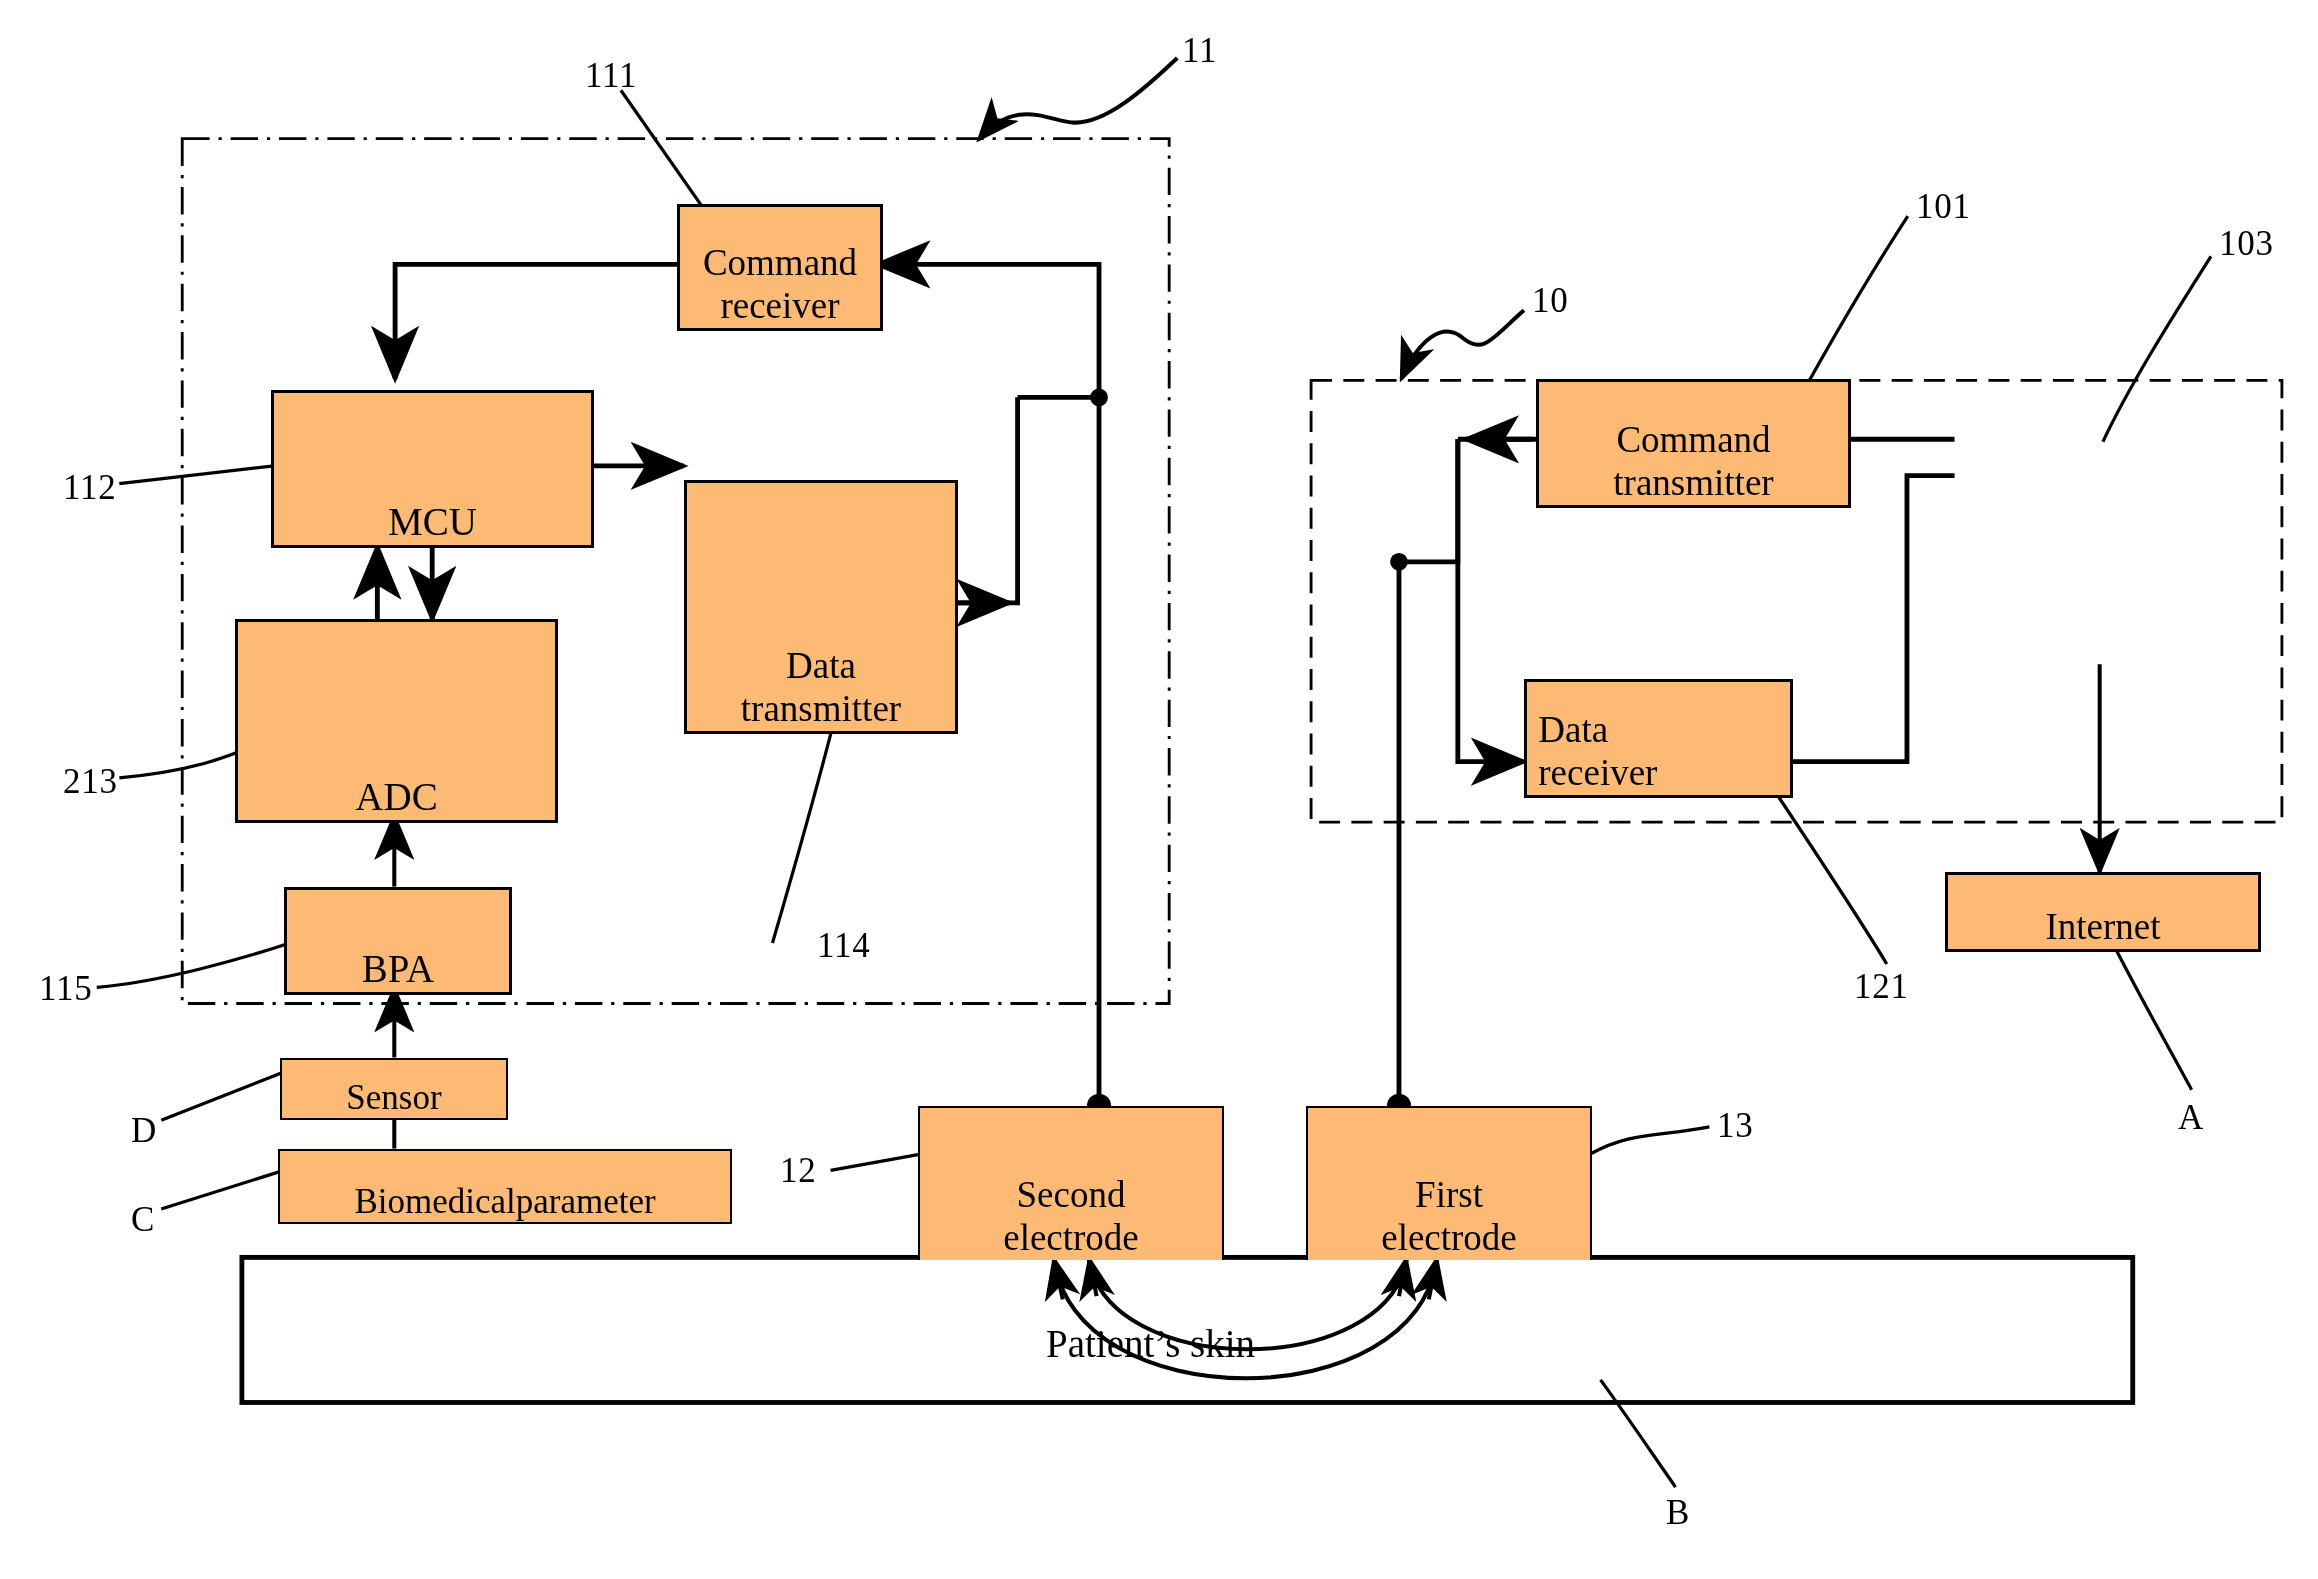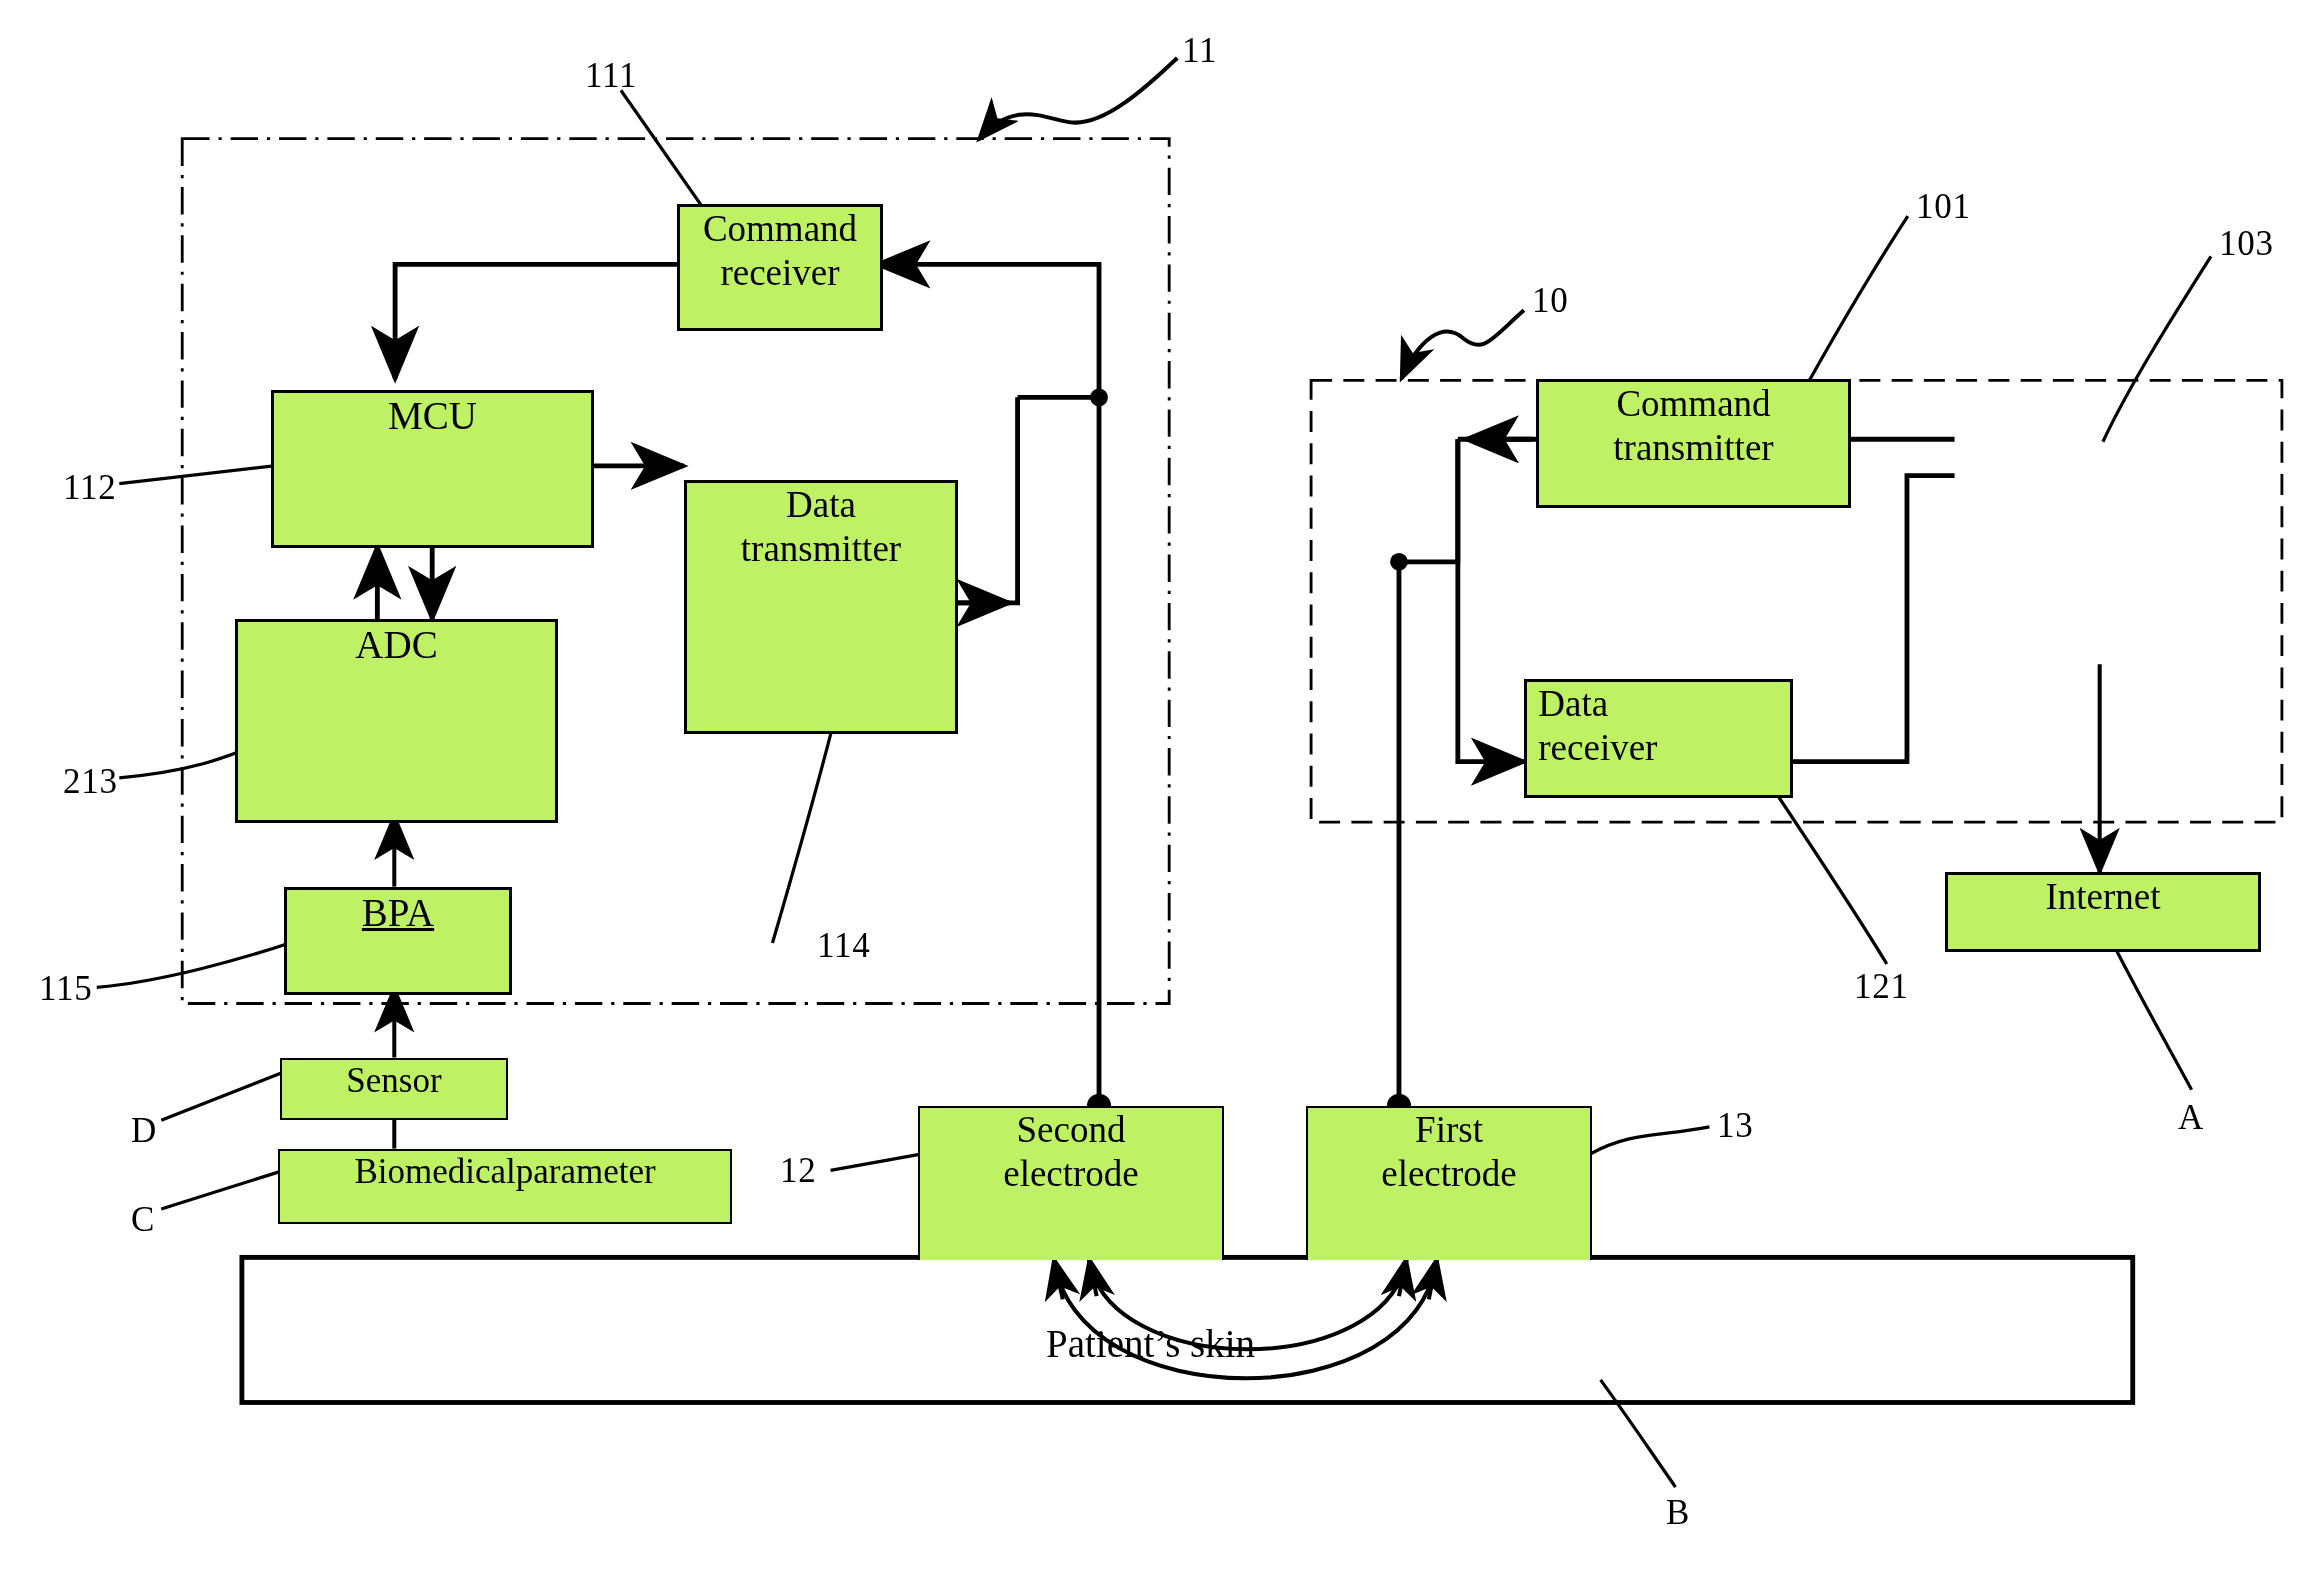--- a/index.html
+++ b/index.html
@@ -1,21 +1,21 @@
 <!DOCTYPE html>
 <html style="font-size:13px"><head>
 <meta charset="utf-8">
 <style>
   html,body{margin:0;padding:0;background:#ffffff;}
   body{width:2319px;height:1579px;overflow:hidden;
        font-family:"Liberation Serif","DejaVu Serif",serif;}
   #stage{position:relative;width:2319px;height:1579px;background:#fff;}
   svg.layer{position:absolute;left:0;top:0;width:2319px;height:1579px;}
-  .blk{position:absolute;border:3.2px solid #000;background:#bef264;
-       display:flex;align-items:flex-start;justify-content:center;
+  .blk{position:absolute;border:3.2px solid #000;background:#fdba74;
+       display:flex;align-items:flex-end;justify-content:center;
        text-align:center;line-height:1.18;color:#000;
        font-family:"Liberation Serif","DejaVu Serif",serif;}
   .blk.thin{border-width:2.4px;}
   .lbl{position:absolute;color:#000;white-space:nowrap;
        font-family:"Liberation Serif","DejaVu Serif",serif;}
   .num{font-size:35px;letter-spacing:0.8px;}
   .alpha{font-size:35px;}
   .f48{font-size:39px;}
 </style>
 </head>
@@ -120,21 +120,21 @@
     <span>ADC</span>
   </div>
 
   <div class="blk" style="left:684px;top:480px;width:268px;height:248px;font-size:37px;">
     <span>
       <span>Data</span><br>
       <span>transmitter</span>
     </span>
   </div>
 
-  <div class="blk" style="left:284px;top:887px;width:222px;height:102px;font-size:39px;text-decoration:underline;">
+  <div class="blk" style="left:284px;top:887px;width:222px;height:102px;font-size:39px;">
     <span>BPA</span>
   </div>
 
   <div class="blk thin" style="left:280px;top:1058px;width:224px;height:58px;font-size:35px;">
     <span>Sensor</span>
   </div>
 
   <div class="blk thin" style="left:278px;top:1149px;width:450px;height:71px;font-size:35px;">
     <span>Biomedicalparameter</span>
   </div>

